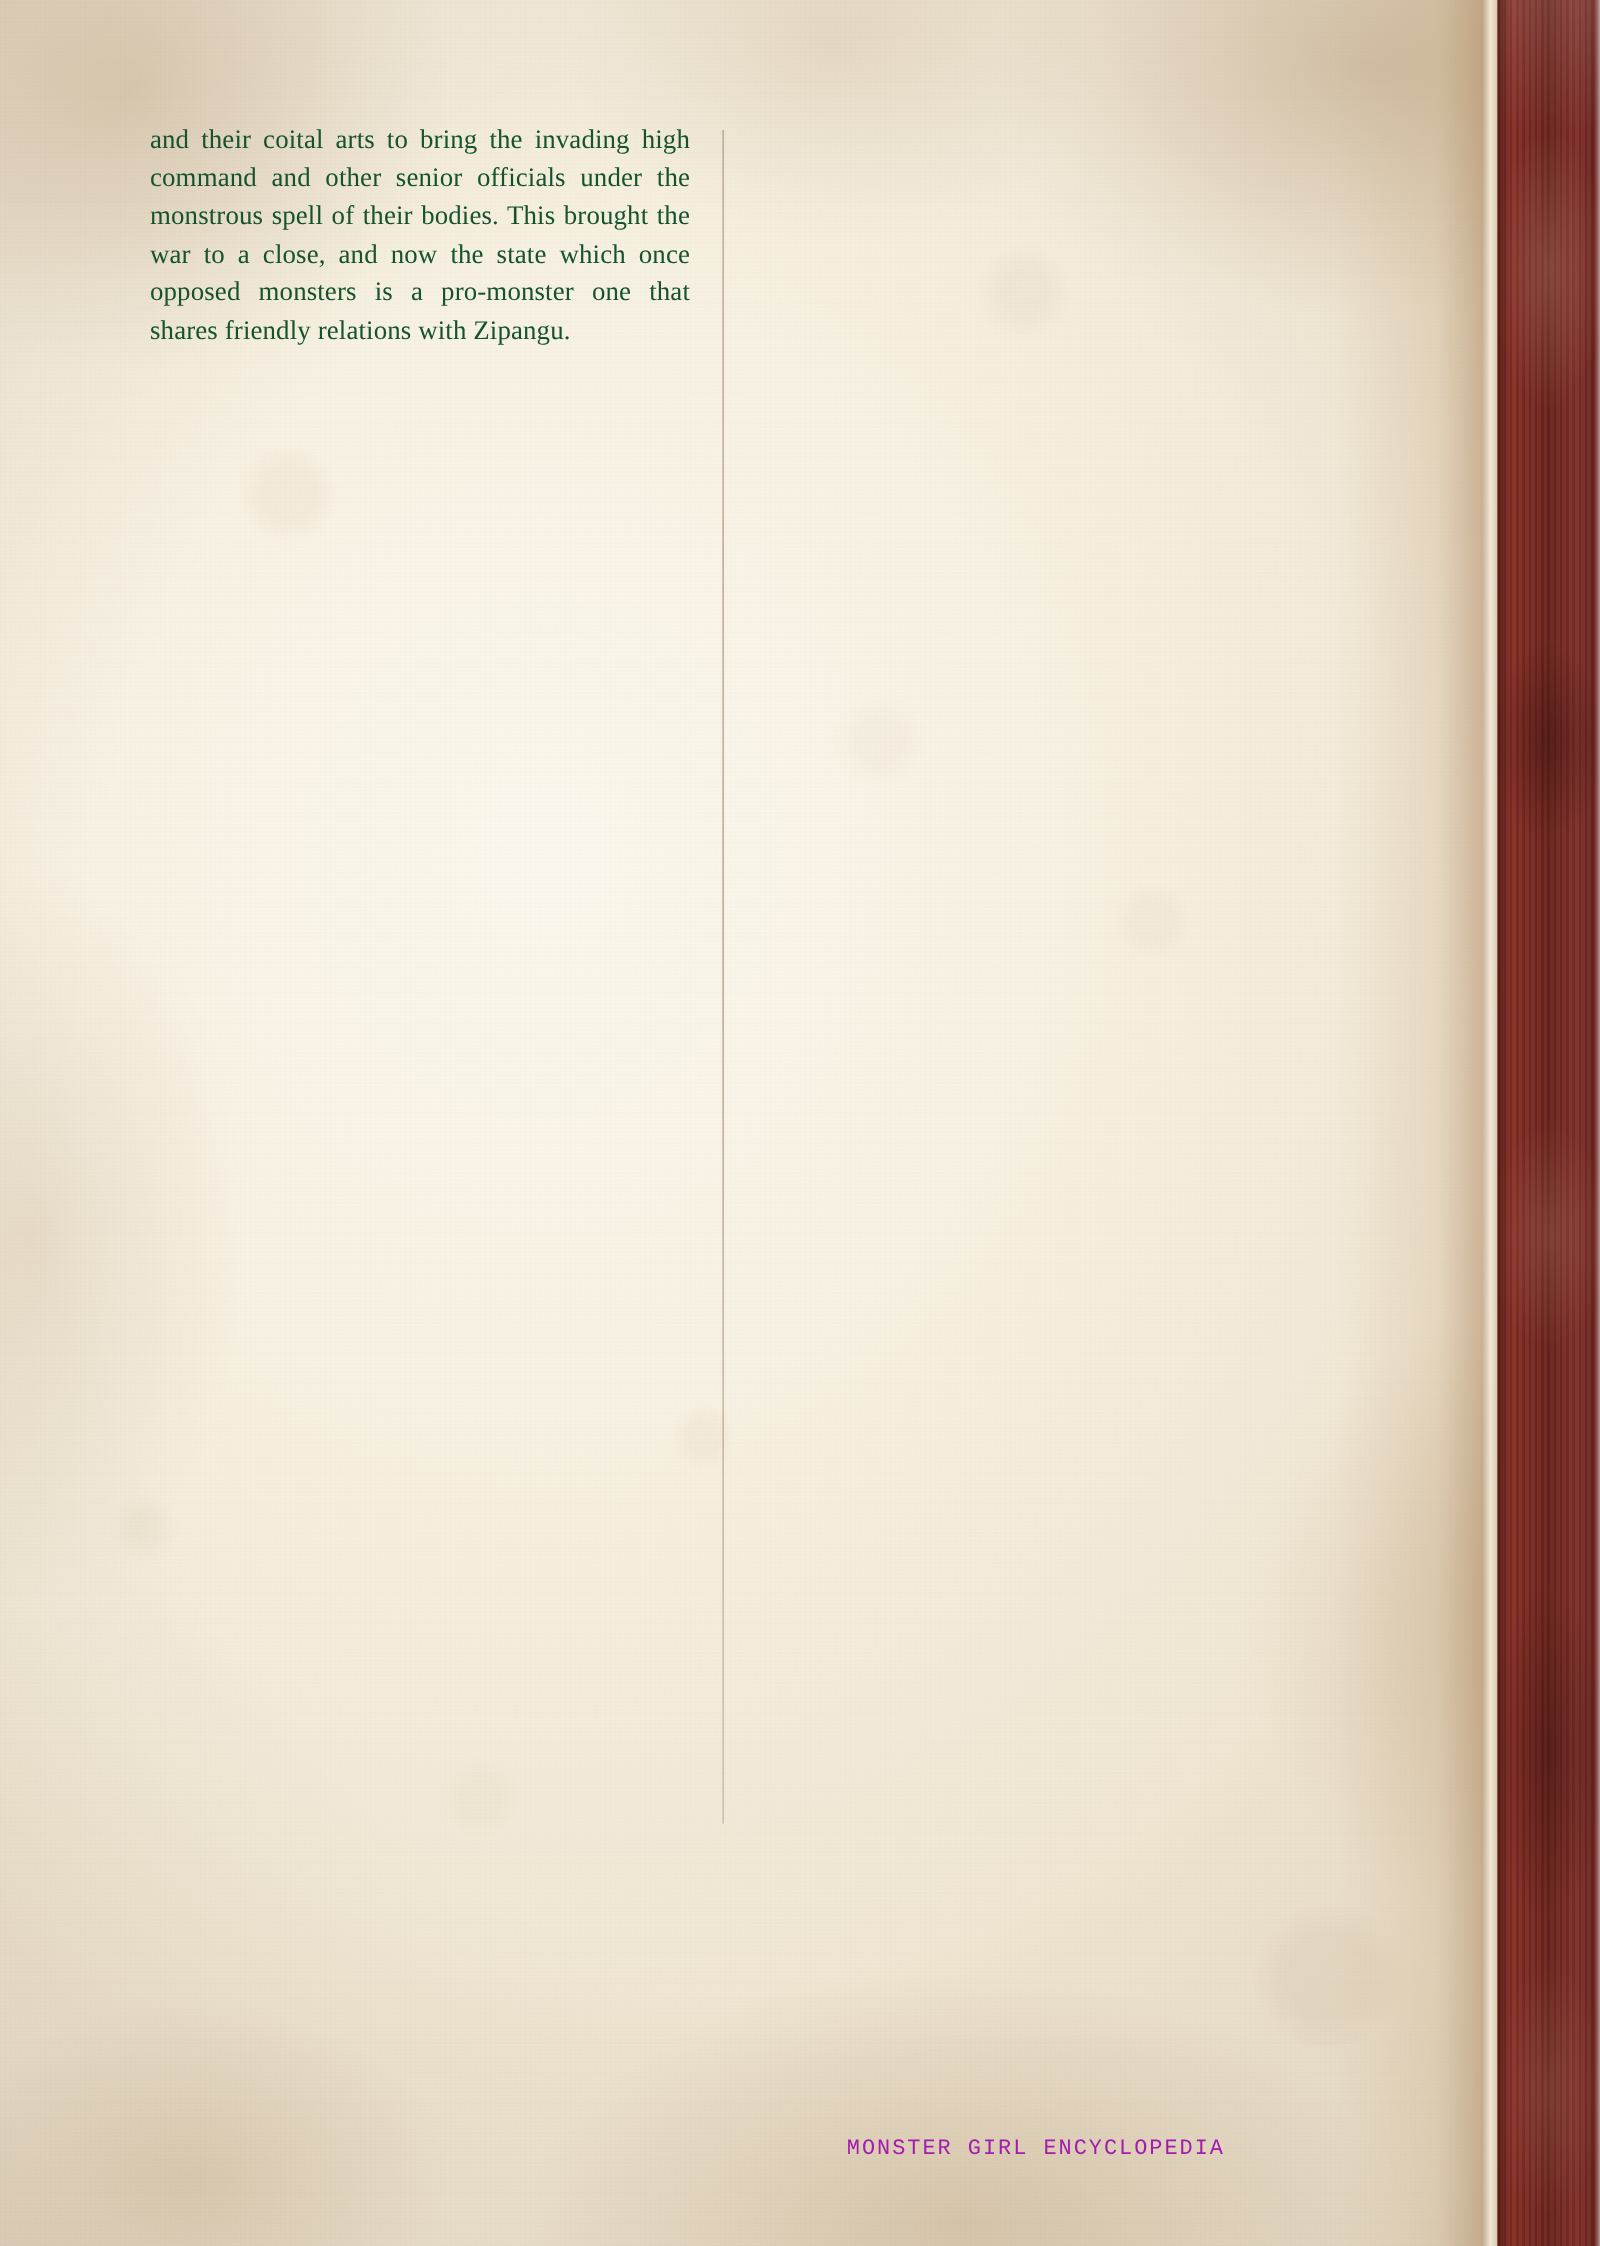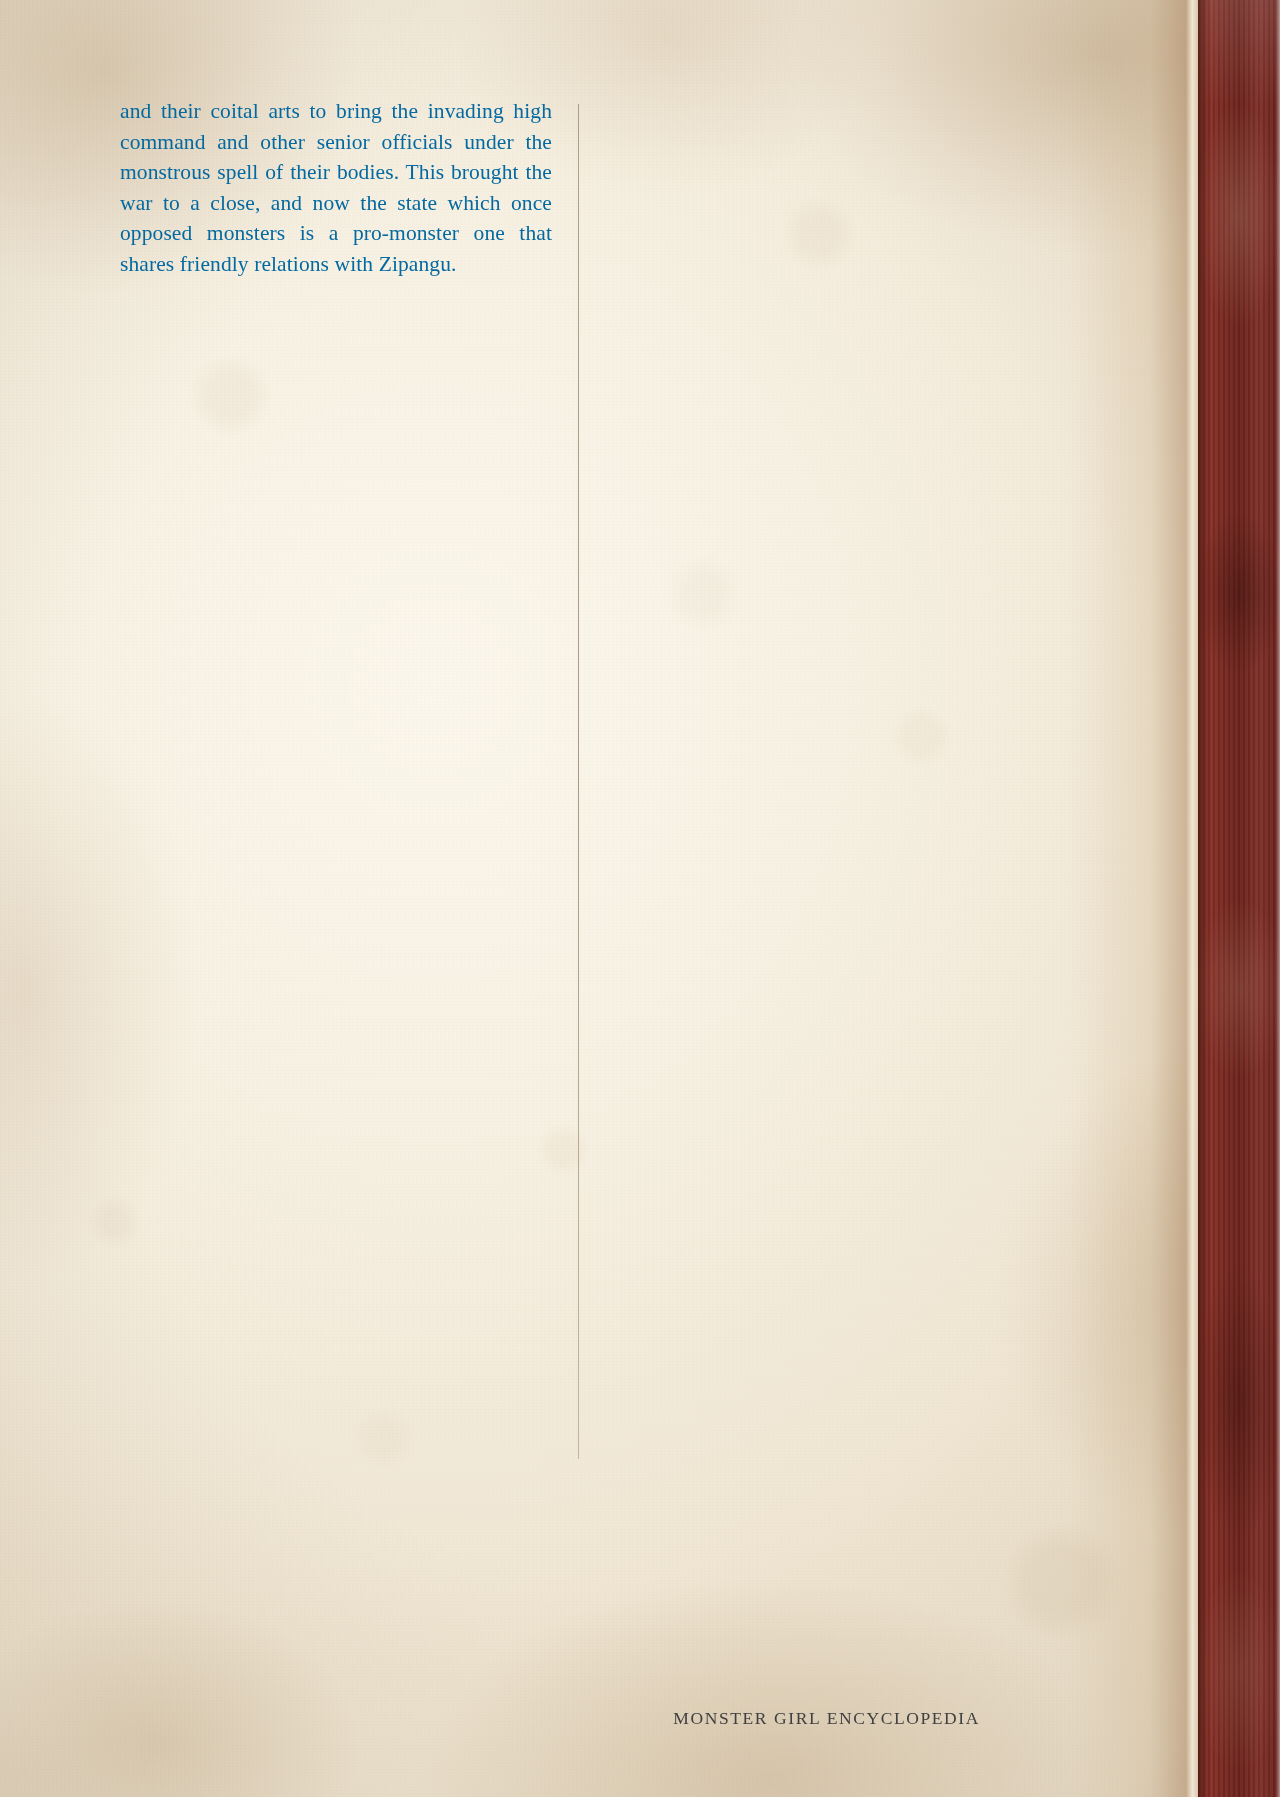--- a/index.html
+++ b/index.html
@@ -135,21 +135,21 @@
     position: absolute;
     left: 120px;
     top: 96px;
     width: 432px;
   }
   .body-par {
     margin: 0;
     font-family: "Liberation Serif", serif;
     font-size: 21.5px;
     line-height: 30.6px;
-    color: #0369a1;
+    color: #14532d;
     text-align: justify;
     text-justify: inter-word;
     letter-spacing: 0.1px;
   }
   .body-par + .body-par {
     text-indent: 26px;
   }
 
   
   .column-rule {
@@ -159,24 +159,24 @@
     width: 1px;
     height: 1355px;
     background: linear-gradient(180deg, rgba(120,96,70,0.55) 0%, rgba(120,96,70,0.62) 50%, rgba(120,96,70,0.38) 100%);
   }
 
   
   .footer {
     position: absolute;
     right: 300px;
     bottom: 68px;
-    font-family: Liberation Serif, serif;
+    font-family: Liberation Mono, monospace;
     font-size: 17.5px;
     letter-spacing: 1.6px;
-    color: #404040;
+    color: #a21caf;
     white-space: nowrap;
   }
 </style>
 </head>
 <body>
 
 <div class="page">
 
   <div class="paper-base"></div>
   <div class="paper-stain-a"></div>

